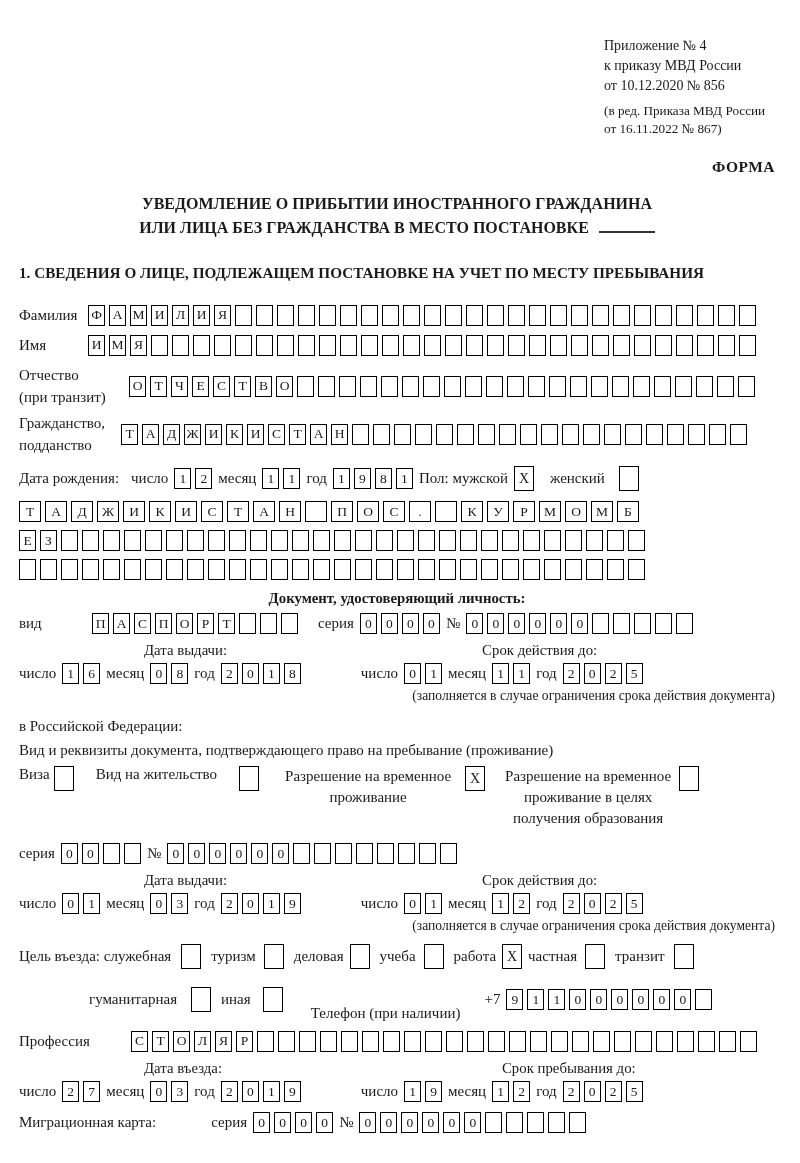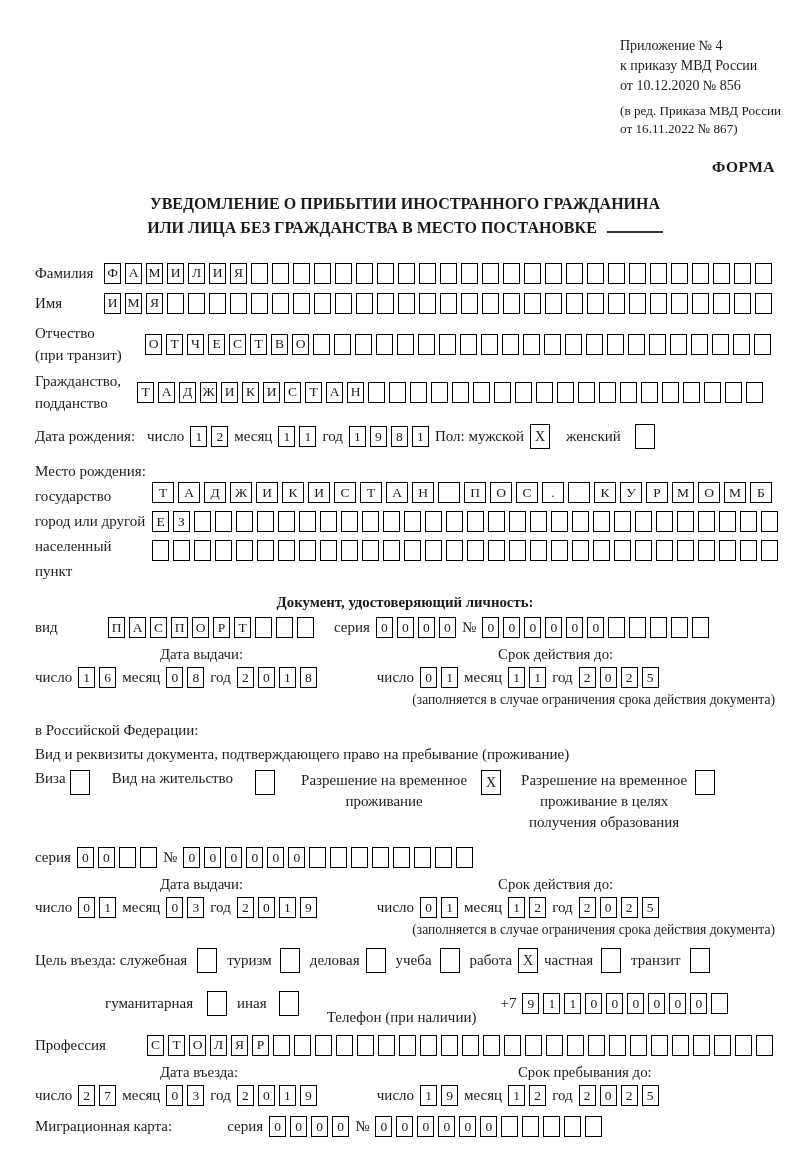--- a/index.html
+++ b/index.html
@@ -1,17 +1,17 @@
 <!DOCTYPE html>
 <html><head>
 <meta charset="utf-8">
 <style>
   html,body{margin:0;padding:0;background:#fff;}
   body{width:800px;height:1163px;font-family:"Liberation Serif","DejaVu Serif",serif;color:#1a1a1a;font-size:15px;}
-  .page{box-sizing:border-box;width:800px;height:1163px;padding:36px 25px 10px 35px;overflow:hidden;}
+  .page{box-sizing:border-box;width:800px;height:1163px;padding:36px 25px 10px 19px;overflow:hidden;}
   .appendix{margin-left:585px;width:180px;font-size:14px;line-height:20px;}
   .appendix .sub{margin-top:6px;font-size:13.2px;line-height:18px;}
   .form-word{text-align:right;font-weight:bold;font-size:15.5px;margin-top:20px;letter-spacing:.5px;}
   .title{margin-top:16px;text-align:center;font-weight:bold;font-size:16px;line-height:24px;}
   .blank-line{display:inline-block;width:56px;border-bottom:2px solid #333;height:14px;margin-left:10px;}
   .sec-heading{margin-top:24px;font-weight:bold;font-size:15.2px;}
   .row{display:flex;align-items:center;margin-top:8px;}
   .lbl{flex:none;line-height:22px;}
   .cellrow{display:inline-flex;gap:4px;flex-wrap:nowrap;}
   .cell{box-sizing:border-box;flex:none;width:17px;height:21px;border:1.6px solid #000;display:inline-flex;align-items:center;justify-content:center;font-size:13.5px;line-height:1;background:#fff;}
@@ -44,20 +44,21 @@
     </div>
   </div>
 
   <div class="form-word">ФОРМА</div>
 
   <div class="title">
     <div>УВЕДОМЛЕНИЕ О ПРИБЫТИИ ИНОСТРАННОГО ГРАЖДАНИНА</div>
     <div><span>ИЛИ ЛИЦА БЕЗ ГРАЖДАНСТВА В МЕСТО ПОСТАНОВКЕ</span><span class="blank-line"></span></div>
   </div>
 
+  <div class="sec-heading">1. СВЕДЕНИЯ О ЛИЦЕ, ПОДЛЕЖАЩЕМ ПОСТАНОВКЕ НА УЧЕТ ПО МЕСТУ ПРЕБЫВАНИЯ</div>
 
   <div class="row" style="margin-top:22px;">
     <span class="lbl" style="width:69px;">Фамилия</span>
     <span class="cellrow">
         <span class="cell">Ф</span>
         <span class="cell">А</span>
         <span class="cell">М</span>
         <span class="cell">И</span>
         <span class="cell">Л</span>
         <span class="cell">И</span>
@@ -225,26 +226,20 @@
         <span class="cell">8</span>
         <span class="cell">1</span>
       </span>
     <span class="mr">Пол: мужской</span>
     <span class="checkbox mr">X</span>
     <span class="mr ml">женский</span>
     <span class="checkbox" style="margin-left:8px;"></span>
   </div>
 
   <div class="row" style="margin-top:10px;">
-    <div class="lbl" style="width:117px;line-height:25px;">
-      <div>Место рождения:</div>
-      <div>государство</div>
-      <div>город или другой</div>
-      <div>населенный пункт</div>
-    </div>
     <div class="stack">
       <span class="cellrow sp">
           <span class="cell">Т</span>
           <span class="cell">А</span>
           <span class="cell">Д</span>
           <span class="cell">Ж</span>
           <span class="cell">И</span>
           <span class="cell">К</span>
           <span class="cell">И</span>
           <span class="cell">С</span>

